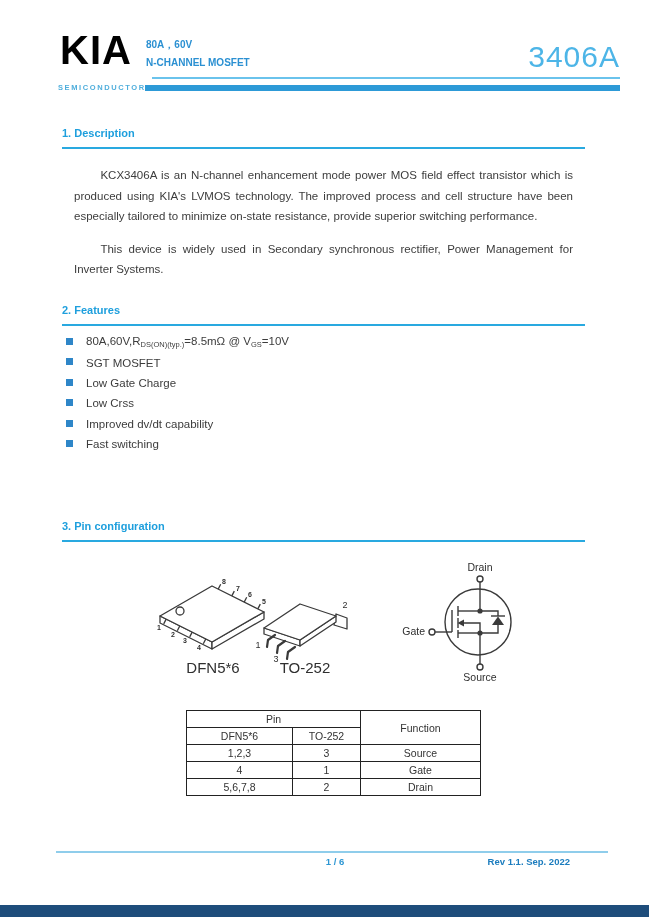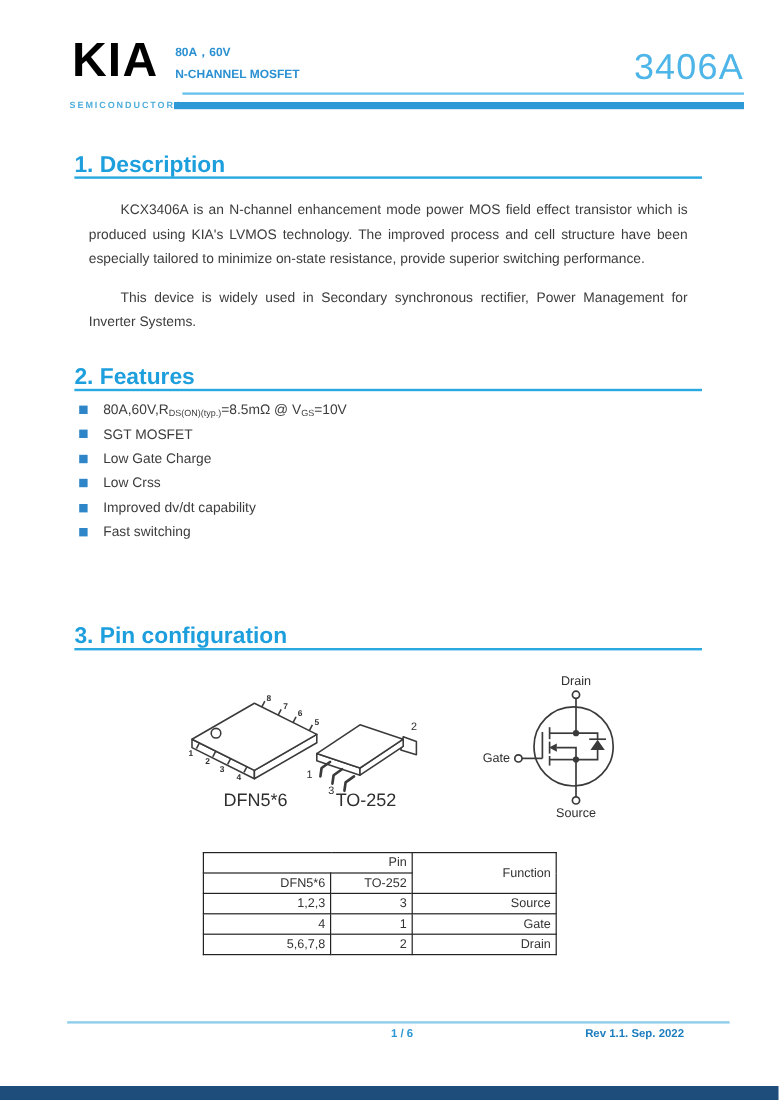--- a/index.html
+++ b/index.html
@@ -13,37 +13,37 @@
           color:#000000; letter-spacing:1px; line-height:1.1; }
   .logo-sub { position:absolute; left:58px; top:83px; font-size:7.5px; font-weight:bold;
           letter-spacing:1.6px; color:#4FAEDC; }
   .hdr-sub { position:absolute; left:146px; top:36px; font-size:10px; font-weight:bold;
           color:#2B90D2; line-height:18px; }
   .part-no { position:absolute; left:420px; top:40px; width:200px; text-align:right;
           font-size:30px; color:#4DB5E7; letter-spacing:1px; }
   .hdr-rule-thin { position:absolute; left:152px; top:77px; width:468px; height:2px; background:#6AC3EC; }
   .hdr-rule-thick{ position:absolute; left:145px; top:85px; width:475px; height:6px; background:#2D9AD7; }
   
-  .sec-head { position:absolute; left:62px; width:523px; font-size:19px; font-weight:bold; color:#1E9FDD; }
+  .sec-head { position:absolute; left:62px; width:523px; font-size:11px; font-weight:bold; color:#1E9FDD; }
   .sec-rule { position:absolute; left:62px; width:523px; height:2px; background:#29A9E0; }
   .body-text { position:absolute; left:62px; width:523px; font-size:11.5px; line-height:20.5px;
           text-align:justify; color:#3c3c3c; }
   .body-text p { text-indent:2.3em; margin:12px; }
   .features { position:absolute; left:62px; top:332px; width:523px; list-style:none; }
   .features li { position:relative; padding-left:24px; height:20.4px; font-size:11.5px;
           color:#3c3c3c; display:flex; align-items:center; }
   .features li .sq { position:absolute; left:4px; top:6px; width:7px; height:7px; background:#2E86C8; }
   sub.small { font-size:7.5px; vertical-align:-2px; }
   
   .pkg-label { position:absolute; font-size:15px; color:#2f2f2f; text-align:center; }
   svg { position:absolute; overflow:visible; }
   svg text { font-family:"Liberation Sans","DejaVu Sans",sans-serif; fill:#2f2f2f; }
   
-  table.pins { position:absolute; left:169px; top:710px; border-collapse:collapse;
-          font-size:10.5px; color:#333; text-align:right; }
+  table.pins { position:absolute; left:186px; top:710px; border-collapse:collapse;
+          font-size:10.5px; color:#333; text-align:center; }
   table.pins td { border:1.4px solid #222; padding:1px 4px; height:17px; }
   .c1 { width:106px; } .c2 { width:68px; } .c3 { width:120px; }
   
   .ftr-rule { position:absolute; left:56px; top:851px; width:552px; height:2px; background:#8FCDEB; }
   .ftr-page { position:absolute; left:285px; top:856px; width:100px; text-align:center;
           font-size:9.5px; font-weight:bold; color:#2C96D3; }
   .ftr-rev  { position:absolute; left:440px; top:856px; width:130px; text-align:right;
           font-size:9.5px; font-weight:bold; color:#1B7CBE; }
   .bottom-bar { position:absolute; left:0; top:905px; width:649px; height:12px; background:#1E4D7B; }
 </style>

